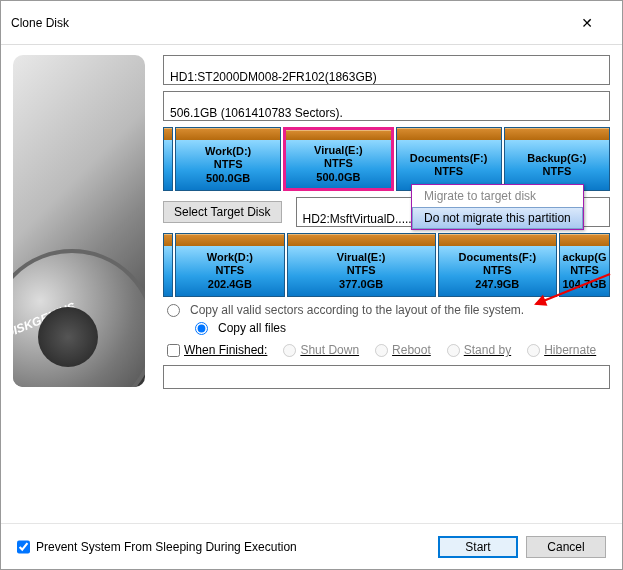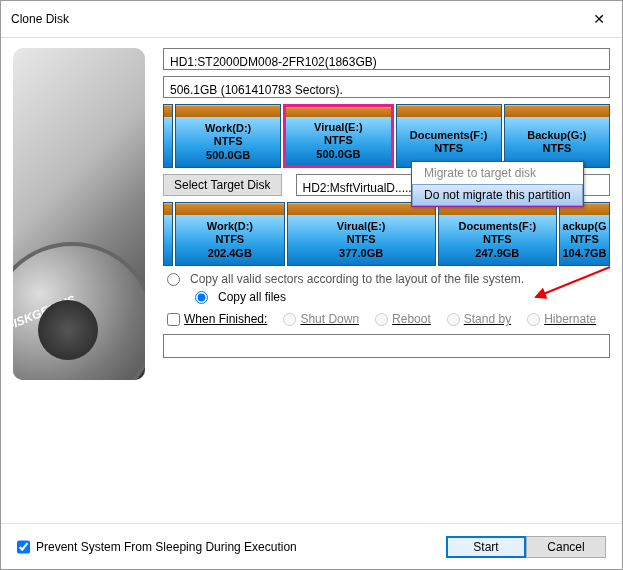--- a/index.html
+++ b/index.html
@@ -1,30 +1,30 @@
 <!DOCTYPE html>
 <html><head>
 <meta charset="utf-8">
 <style>
 * { box-sizing: border-box; margin: 0; padding: 0; font-family: 'Segoe UI', Tahoma, sans-serif; }
 body { width: 623px; height: 570px; background: #fff; border: 1px solid #999; position: relative; overflow: hidden; }
-.titlebar { height: 37px; display: flex; align-items: center; justify-content: space-between; padding: 0 2px 0 10px; font-size: 12px; border-bottom: 1px solid #ddd; }
+.titlebar { height: 44px; display: flex; align-items: center; justify-content: space-between; padding: 0 14px 0 10px; font-size: 12px; border-bottom: 1px solid #ddd; }
 .titlebar .close { width: 42px; height: 28px; display: flex; align-items: center; justify-content: center; font-size: 14px; }
 
 .content { position: relative; padding: 10px 12px; height: calc(100% - 30px - 46px); }
 .leftimg { position: absolute; left: 12px; top: 10px; width: 132px; height: 332px; background: linear-gradient(135deg, #e8e8e8 0%, #bbb 40%, #888 60%, #555 85%, #333 100%); border-radius: 10px; overflow: hidden; }
 .leftimg::before { content:""; position:absolute; left:-25px; bottom:-30px; width:160px; height:160px; border-radius:50%; background: radial-gradient(circle at 30% 30%, #ddd 0%, #aaa 30%, #777 60%, #444 100%); border:4px solid #666; }
 .leftimg::after { content:""; position:absolute; left:25px; bottom:20px; width:60px; height:60px; border-radius:50%; background: radial-gradient(circle, #555 0%, #222 100%); }
 .leftimg .label { position:absolute; left:-10px; bottom:60px; color:#fff; font-size:12px; font-weight:bold; transform:rotate(-22deg); font-style:italic; }
 
 .main { margin-left: 150px; }
 
 .row { display:flex; align-items:center; margin-bottom:6px; gap:6px; }
 .btn-sel { background:#e1e1e1; border:1px solid #adadad; padding:3px 10px; font-size:12px; min-width:112px; }
-.field { border:1px solid #7a7a7a; flex:1; padding:6px 6px; font-size:12px; background:#fff; height:22px; }
+.field { border:1px solid #7a7a7a; flex:1; padding:14px 6px; font-size:12px; background:#fff; height:22px; }
 .label-right { text-align:right; width:112px; font-size:12px; padding-right:4px;}
 
 .partbar { display:flex; height:64px; margin:4px 0 6px 0; gap:2px; position:relative; }
 .phead { height:12px; background:linear-gradient(to bottom,#d68a2e 0%,#b56a0e 100%); border-top:1px solid #e8b878; }
 .part { flex:1; display:flex; flex-direction:column; border:1px solid #1a5a8a; }
 .part .body { flex:1; background:linear-gradient(to bottom,#8fd8ff 0%,#2aa0e8 60%,#0a78c8 100%); display:flex; flex-direction:column; align-items:center; justify-content:center; font-size:11px; font-weight:bold; color:#000; padding:2px; text-align:center; line-height:1.2; }
 .part.sel { border:3px solid #e91e8c; }
 .part.sel .phead { height:10px; }
 .tinycol { width:10px; flex:none; }
 
@@ -41,21 +41,21 @@
 .finish-row .chk { display:flex; align-items:center; gap:4px; }
 .finish-row .opt { display:flex; align-items:center; gap:4px; color:#888; }
 
 .bigfield { border:1px solid #7a7a7a; height:24px; margin-top:2px; }
 
 .arrow { position:absolute; left:532px; top:243px; width:80px; height:2px; background:#e00; transform:rotate(-22deg); z-index:5; }
 .arrow::before { content:""; position:absolute; left:-8px; top:-5px; border:6px solid transparent; border-right:12px solid #e00; }
 
 .footer { position:absolute; bottom:0; left:0; right:0; height:46px; display:flex; align-items:center; justify-content:space-between; padding:0 16px; border-top:1px solid #e5e5e5; }
 .footer .chk { display:flex; gap:6px; font-size:12px; }
-.footer .btns { display:flex; }
+.footer .btns { display:flex; gap:8px; }
 .footer button { width:80px; height:22px; font-size:12px; border:1px solid #adadad; background:#e1e1e1; }
 .footer button.primary { border:2px solid #0078d7; background:#e5f1fb; }
 </style>
 </head>
 <body>
 
 <div class="titlebar">
   <span>Clone Disk</span>
   <div class="close">✕</div>
 </div>

